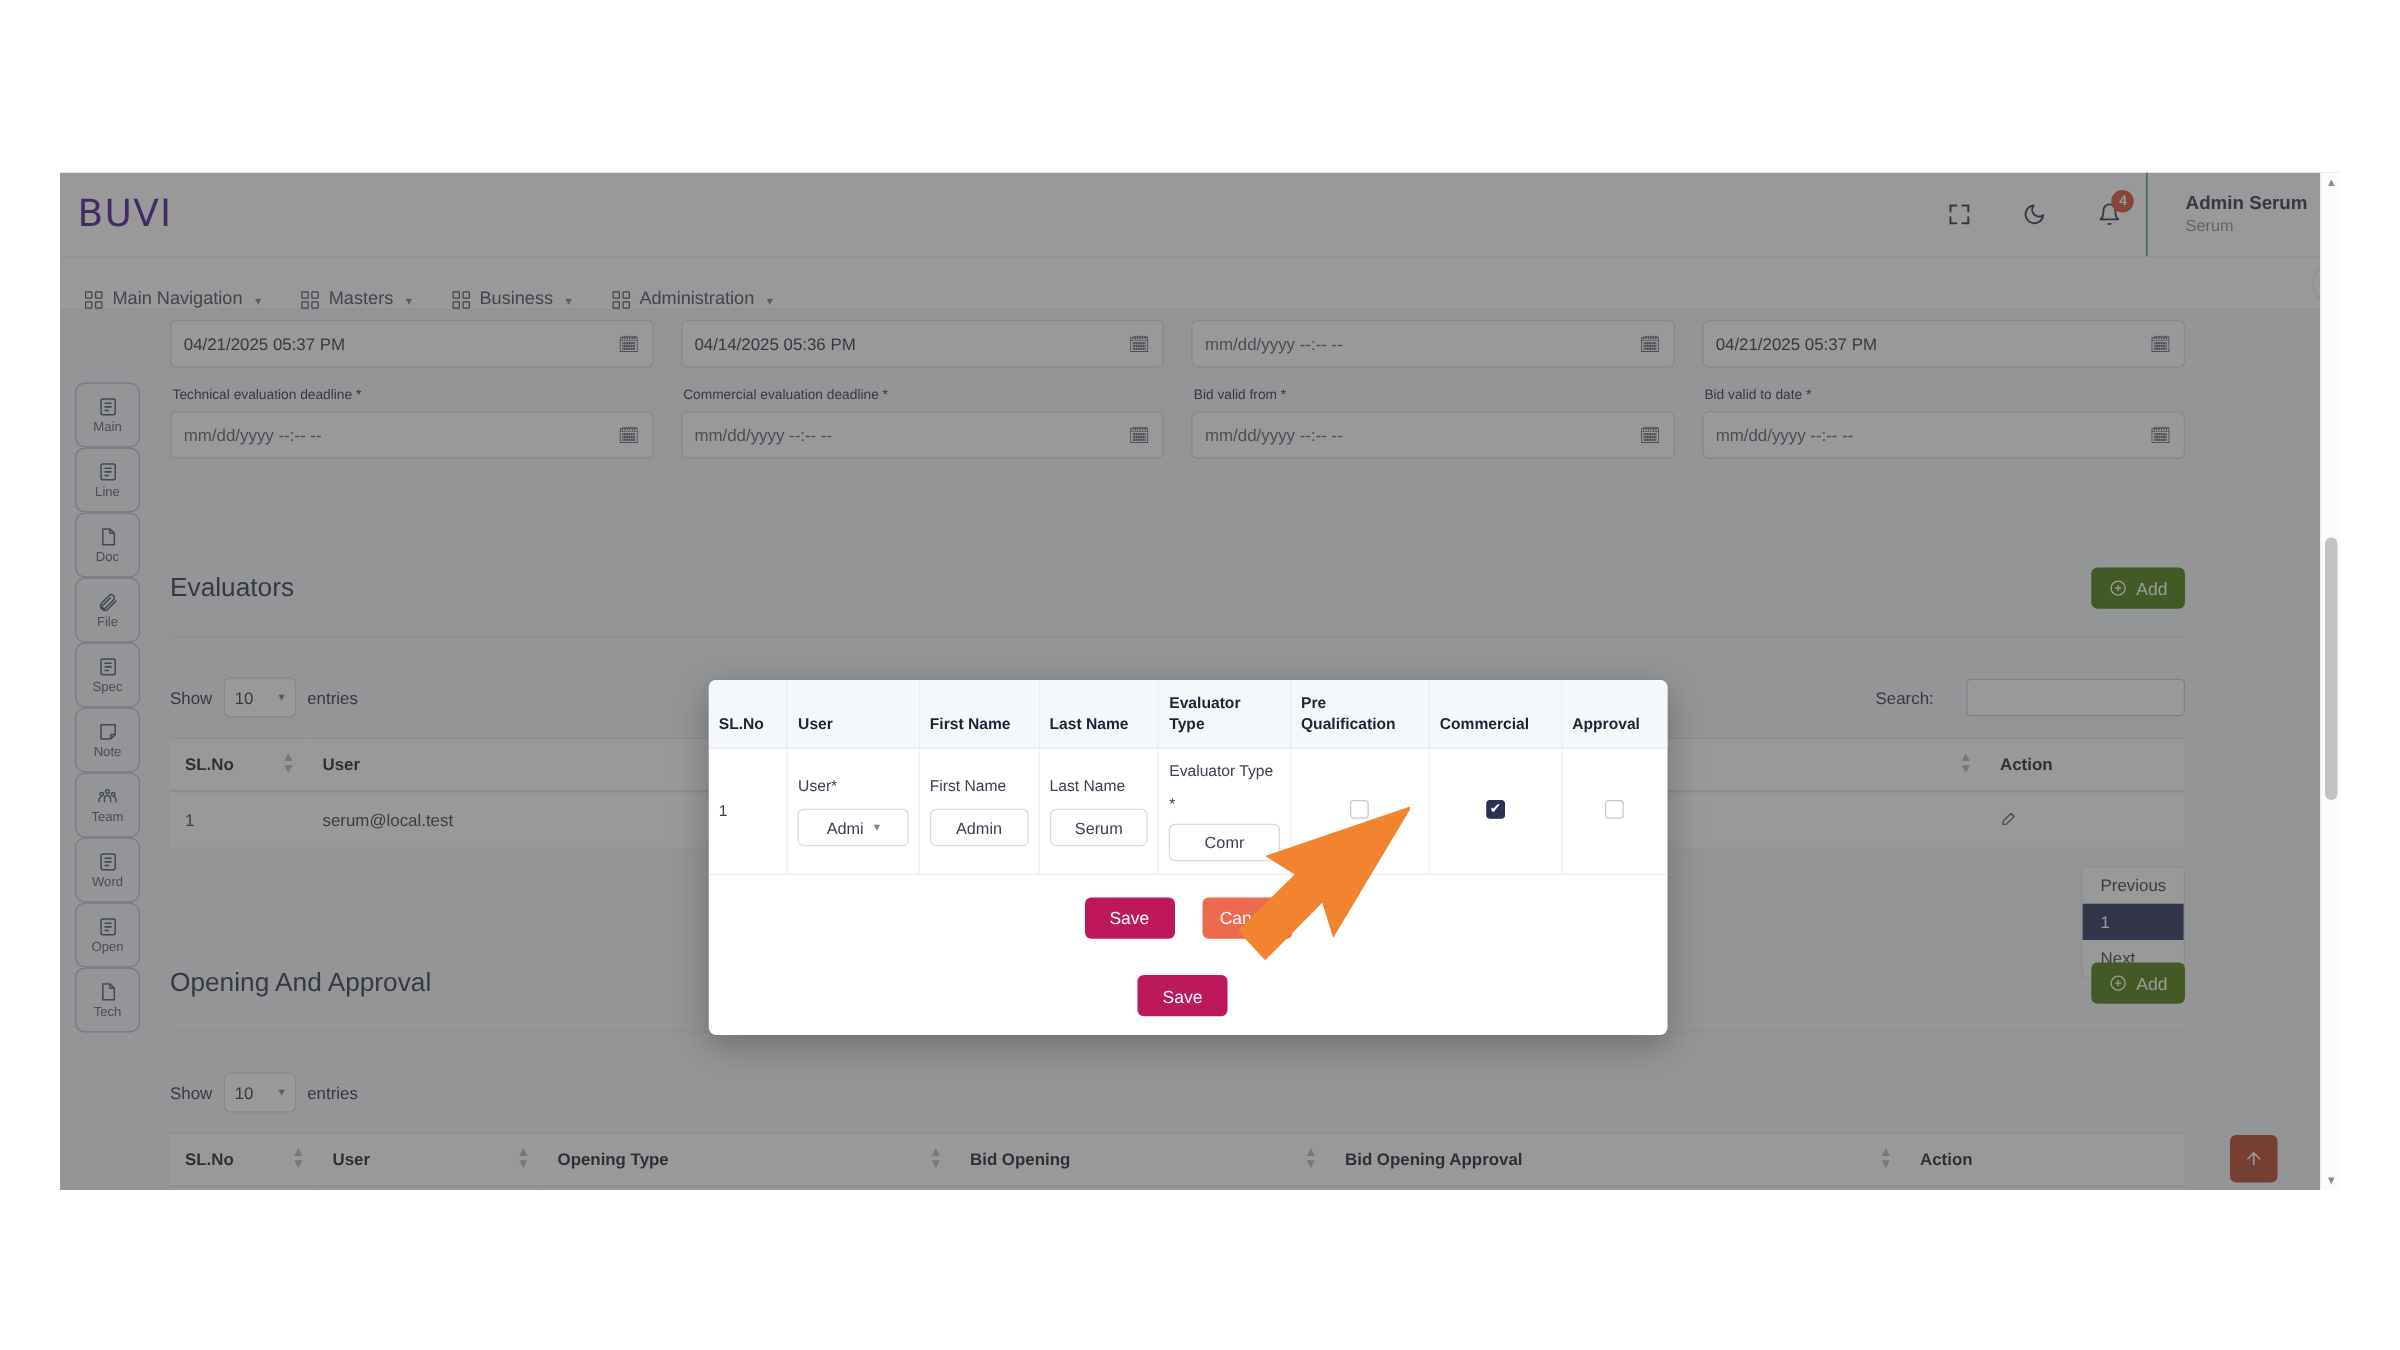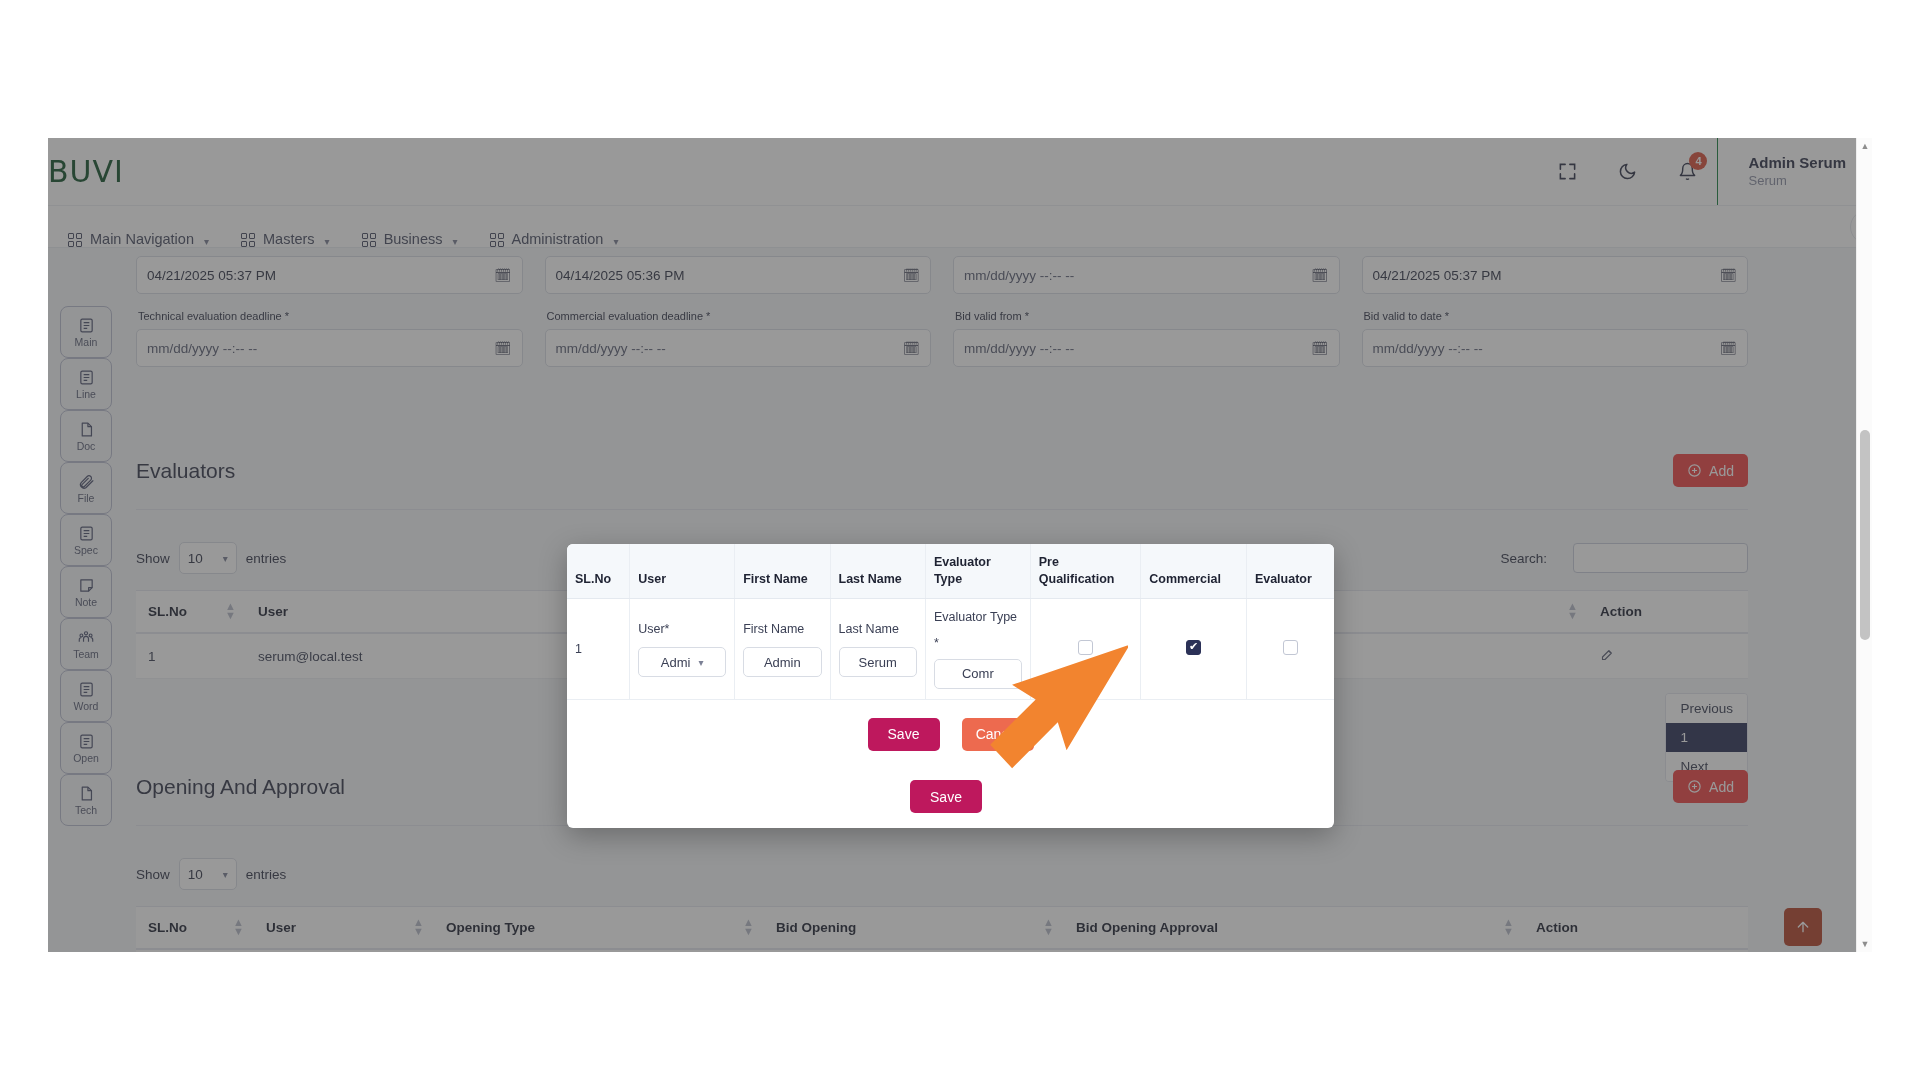--- a/index.html
+++ b/index.html
@@ -29,23 +29,24 @@
   
   #topbar {
     position: absolute; left: 0; top: 0;
     width: 1824px; height: 68px;
     background: #ffffff;
     display: flex; align-items: center;
     border-bottom: 1px solid #eceff3;
     z-index: 10;
   }
   #brand {
+    margin-left: 14px;
     font-size: 30px; letter-spacing: 1px;
     font-weight: 400;
-    color: #14532d;
+    color: #4c1d95;
     font-family: "DejaVu Sans", sans-serif;
   }
   #topbar-right {
     margin-left: auto; display: flex; align-items: center; height: 100%;
   }
   .tb-icon {
     width: 44px; height: 44px; margin: 0 8px;
     display: flex; align-items: center; justify-content: center;
     color: #2f3349; position: relative; cursor: pointer;
   }
@@ -131,21 +132,21 @@
   .fld-input.empty { color: #5c6176; }
   .cal-ic { margin-left: auto; color: #2f3349; }
 
   
   .section { position: absolute; left: 88px; width: 1612px; }
   .sec-title {
     font-size: 21px; color: #33374a; font-weight: 400;
     display: flex; align-items: center;
   }
   .btn-add {
-    margin-left: auto; background: #ef4444; color: #fff;
+    margin-left: auto; background: #4d7c0f; color: #fff;
     border: none; border-radius: 5px;
     height: 33px; padding: 0 14px;
     display: inline-flex; align-items: center; gap: 7px;
     font-size: 14px; cursor: pointer;
   }
   .sec-rule { height: 1px; background: #e4e7ee; margin-top: 22px; }
 
   .tbl-top {
     display: flex; align-items: center;
     margin-top: 32px;
@@ -610,21 +611,21 @@
     <table class="mtbl">
       <thead>
         <tr>
           <th style="width:52px;">SL.No</th>
           <th style="width:88px;">User</th>
           <th style="width:80px;">First Name</th>
           <th style="width:80px;">Last Name</th>
           <th style="width:88px;">Evaluator Type</th>
           <th style="width:88px;">Pre Qualification</th>
           <th style="width:78px;">Commercial</th>
-          <th style="width:70px;border-right:0;">Evaluator</th>
+          <th style="width:70px;border-right:0;">Approval</th>
         </tr>
       </thead>
       <tbody>
         <tr>
           <td>1</td>
 
           <td>
             <div class="cell-lab">User*</div>
             <div class="mini-inp">
               <span>Admi</span>

